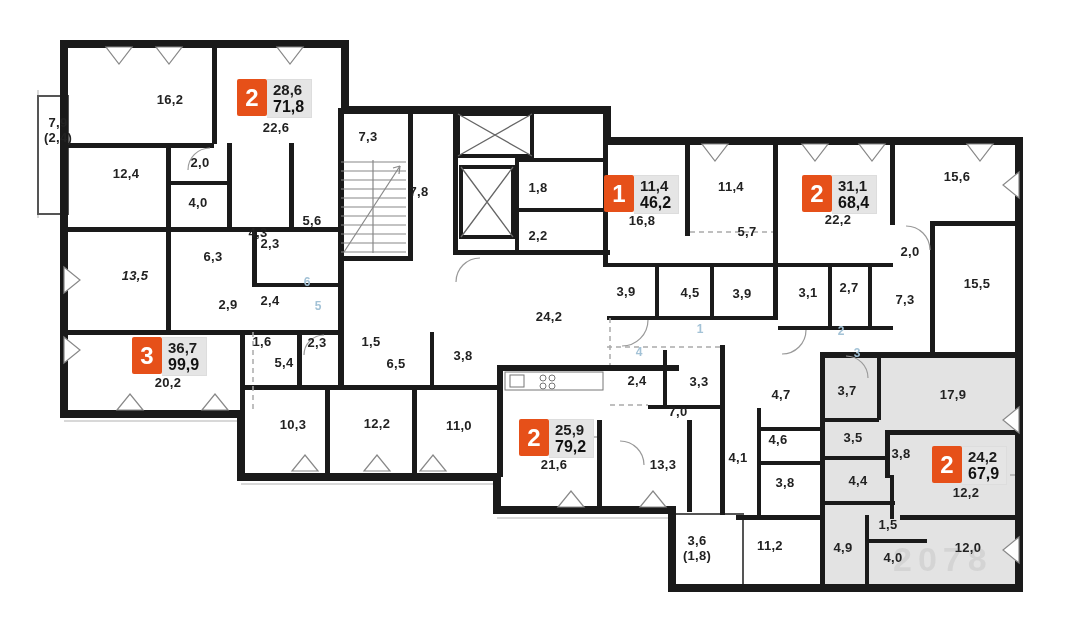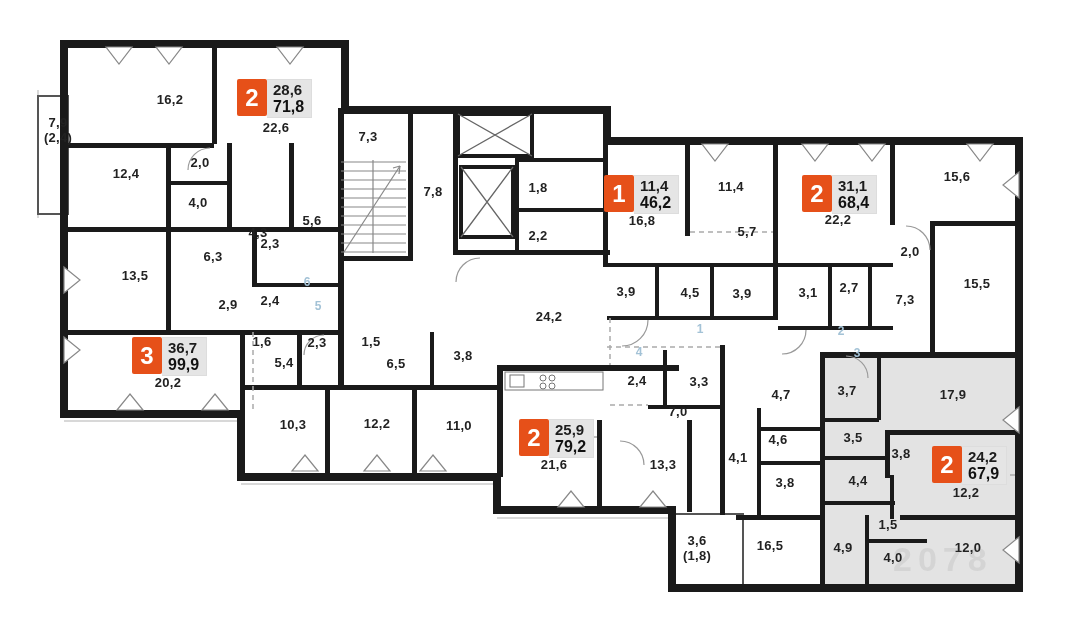--- a/index.html
+++ b/index.html
@@ -186,35 +186,35 @@
       <div class="room-label" style="left: 58px; top: 131px;">7,9
 (2,4)</div>
       <div class="room-label" style="left: 126px; top: 174px;">12,4</div>
       <div class="room-label" style="left: 276px; top: 128px;">22,6</div>
       <div class="room-label" style="left: 200px; top: 163px;">2,0</div>
       <div class="room-label" style="left: 198px; top: 203px;">4,0</div>
       <div class="room-label" style="left: 258px; top: 201px; margin-top: 32px;">4,3</div>
       <div class="room-label" style="left: 312px; top: 221px;">5,6</div>
       <div class="room-label" style="left: 270px; top: 244px;">2,3</div>
       <div class="room-label" style="left: 213px; top: 257px;">6,3</div>
-      <div class="room-label" style="left: 135px; top: 276px;">13,5</div>
+      <div class="room-label" style="left: 135px; top: 276px; font-style: italic;">13,5</div>
       <div class="room-label" style="left: 228px; top: 305px;">2,9</div>
       <div class="room-label" style="left: 270px; top: 301px;">2,4</div>
       <div class="room-label" style="left: 262px; top: 342px;">1,6</div>
       <div class="room-label" style="left: 317px; top: 343px;">2,3</div>
       <div class="room-label" style="left: 284px; top: 363px;">5,4</div>
       <div class="room-label" style="left: 168px; top: 383px;">20,2</div>
       <div class="room-label" style="left: 293px; top: 425px;">10,3</div>
       <div class="room-label" style="left: 377px; top: 424px;">12,2</div>
       <div class="room-label" style="left: 459px; top: 426px;">11,0</div>
       <div class="room-label" style="left: 371px; top: 342px;">1,5</div>
       <div class="room-label" style="left: 396px; top: 364px;">6,5</div>
       <div class="room-label" style="left: 463px; top: 356px;">3,8</div>
       <div class="room-label" style="left: 368px; top: 137px;">7,3</div>
-      <div class="room-label" style="left: 433px; top: 192px;">7,8</div>
+      <div class="room-label" style="left: 419px; top: 192px;">7,8</div>
       <div class="room-label" style="left: 538px; top: 188px;">1,8</div>
       <div class="room-label" style="left: 538px; top: 236px;">2,2</div>
       <div class="room-label" style="left: 549px; top: 317px;">24,2</div>
       <div class="room-label" style="left: 642px; top: 221px;">16,8</div>
       <div class="room-label" style="left: 731px; top: 187px;">11,4</div>
       <div class="room-label" style="left: 747px; top: 232px;">5,7</div>
       <div class="room-label" style="left: 626px; top: 292px;">3,9</div>
       <div class="room-label" style="left: 690px; top: 293px;">4,5</div>
       <div class="room-label" style="left: 742px; top: 294px;">3,9</div>
       <div class="room-label" style="left: 838px; top: 220px;">22,2</div>
@@ -228,21 +228,21 @@
       <div class="room-label" style="left: 699px; top: 382px;">3,3</div>
       <div class="room-label" style="left: 678px; top: 412px;">7,0</div>
       <div class="room-label" style="left: 554px; top: 465px;">21,6</div>
       <div class="room-label" style="left: 663px; top: 465px;">13,3</div>
       <div class="room-label" style="left: 738px; top: 458px;">4,1</div>
       <div class="room-label" style="left: 781px; top: 395px;">4,7</div>
       <div class="room-label" style="left: 778px; top: 440px;">4,6</div>
       <div class="room-label" style="left: 785px; top: 483px;">3,8</div>
       <div class="room-label" style="left: 697px; top: 549px;">3,6
 (1,8)</div>
-      <div class="room-label" style="left: 770px; top: 546px;">16,5</div>
+      <div class="room-label" style="left: 770px; top: 546px;">11,2</div>
       <div class="room-label" style="left: 847px; top: 391px;">3,7</div>
       <div class="room-label" style="left: 853px; top: 438px; text-align: center;">3,5</div>
       <div class="room-label" style="left: 901px; top: 454px;">3,8</div>
       <div class="room-label" style="left: 858px; top: 481px;">4,4</div>
       <div class="room-label" style="left: 888px; top: 525px;">1,5</div>
       <div class="room-label" style="left: 843px; top: 548px;">4,9</div>
       <div class="room-label" style="left: 893px; top: 558px;">4,0</div>
       <div class="room-label" style="left: 953px; top: 395px;">17,9</div>
       <div class="room-label" style="left: 966px; top: 493px;">12,2</div>
       <div class="room-label" style="left: 968px; top: 548px;">12,0</div>

